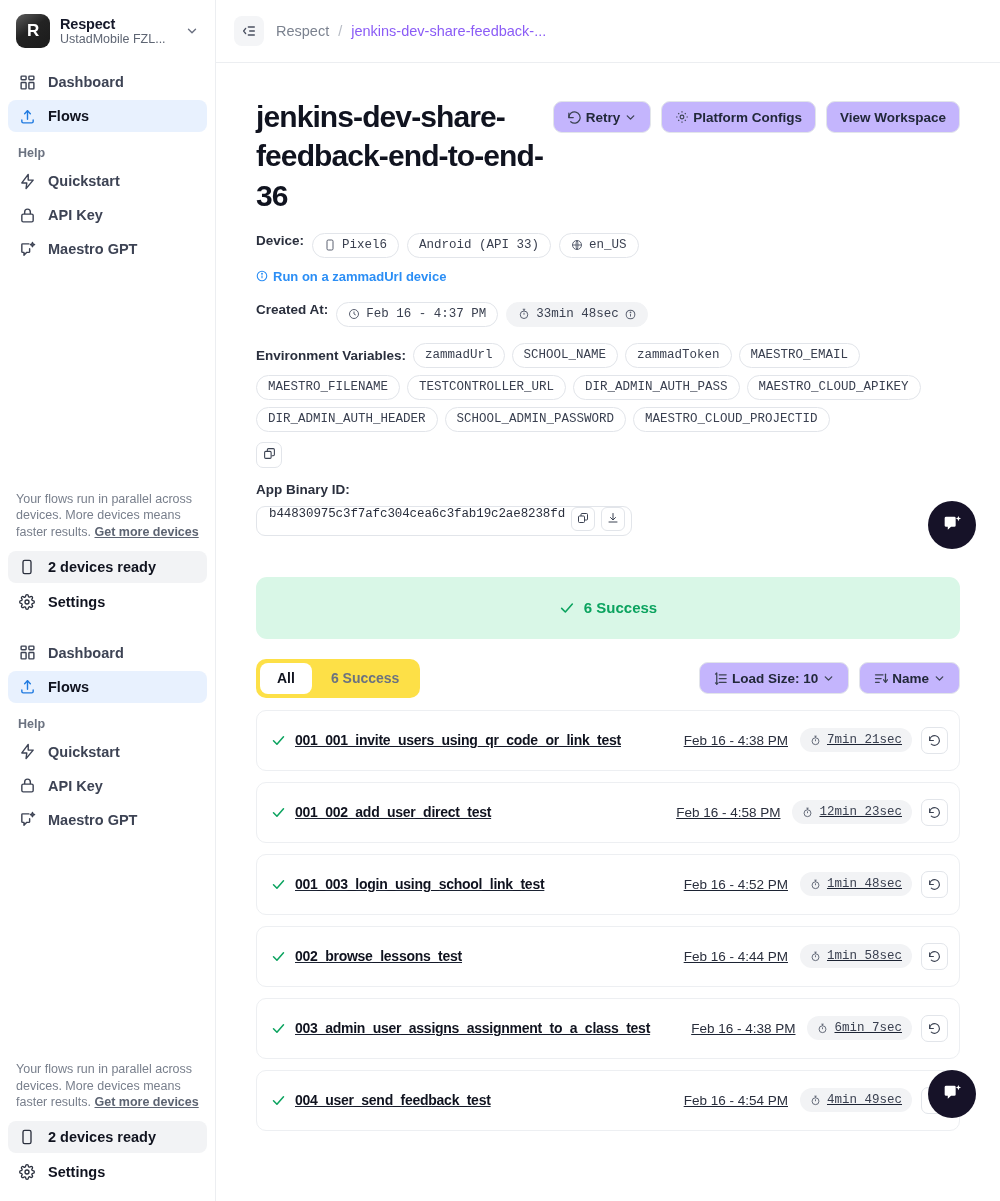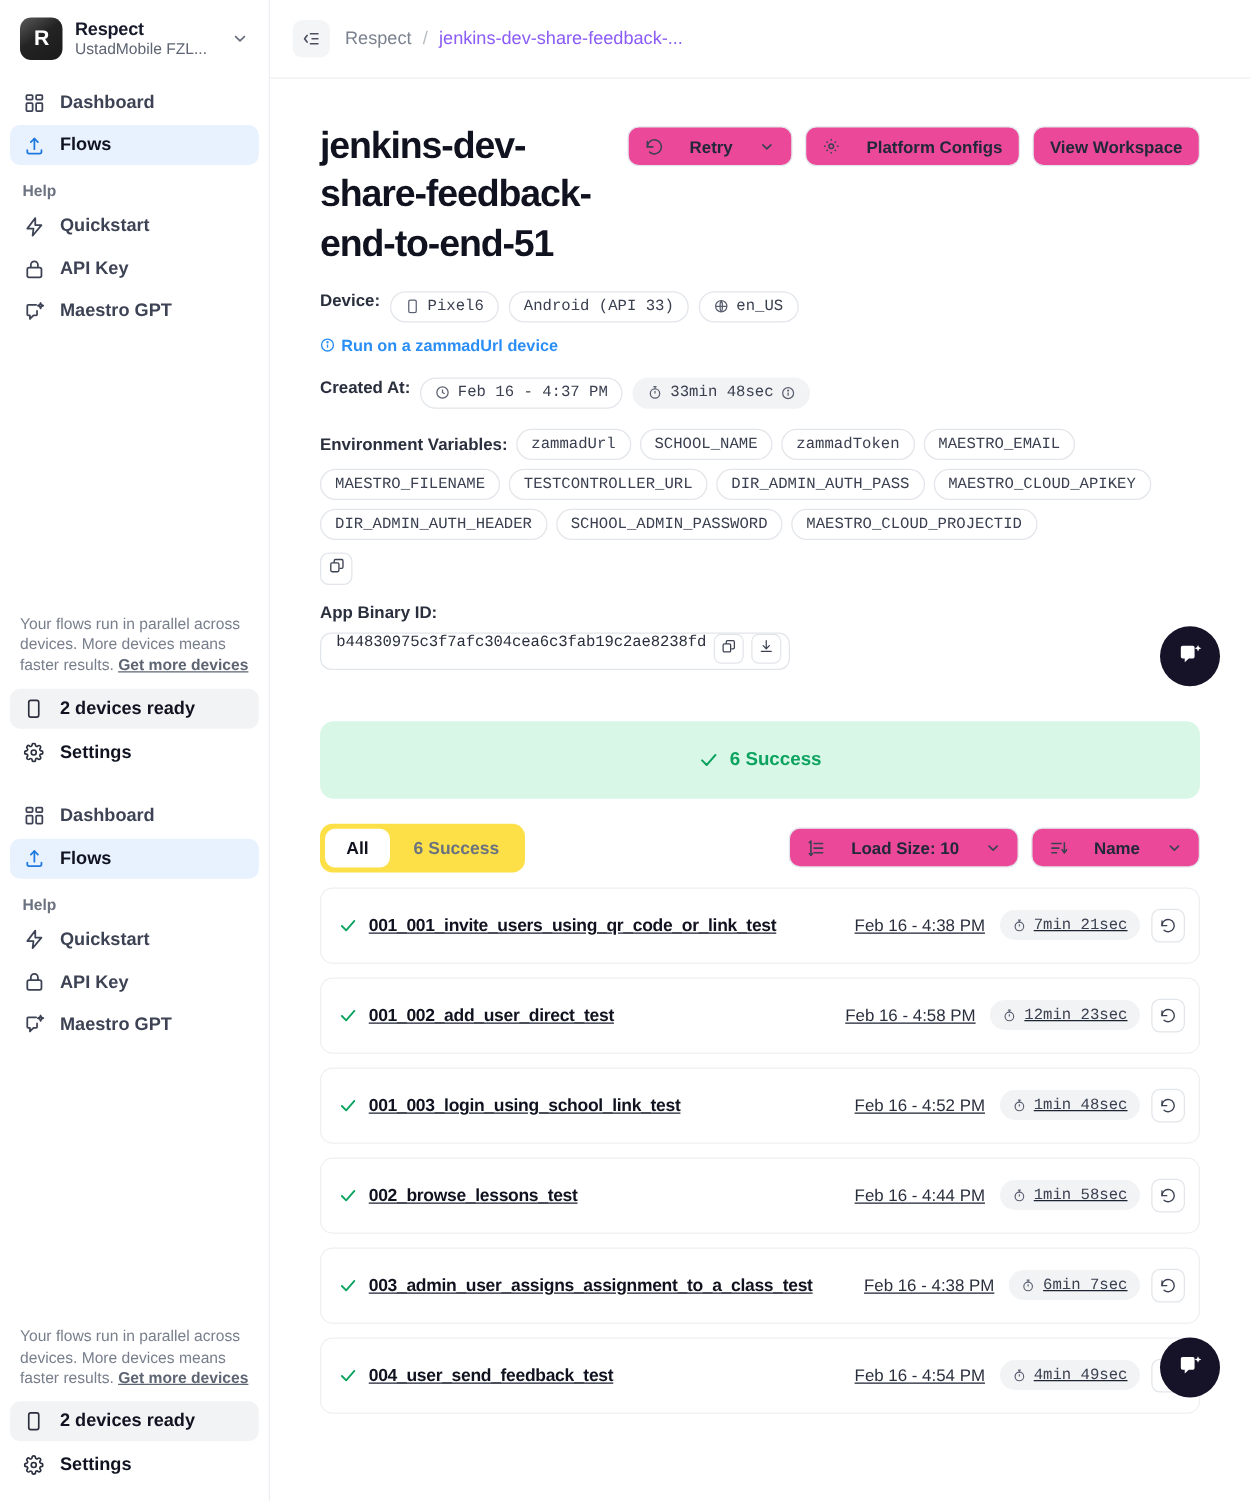--- a/index.html
+++ b/index.html
@@ -86,23 +86,23 @@
   .content { padding: 34px 0 0 0; height: 1138px; overflow: hidden; }
   .inner { width: 704px; margin-left: 40px; }
 
   .title-row { display: flex; align-items: flex-start; justify-content: space-between; }
   .page-title {
     font-size: 30px; line-height: 1.31; font-weight: 700; letter-spacing: -.9px;
     color: #10131f; max-width: 330px;
   }
   .actions { display: flex; gap: 10px; padding-top: 4px; }
   .btn {
-    display: inline-flex; align-items: center; gap: 21px; height: 32px;
+    display: inline-flex; align-items: center; gap: 4px; height: 32px;
     padding: 0 13px; border: 1px solid #e2e5ea; border-radius: 9px;
-    background: #ec4899; font-size: 13.5px; font-weight: 700; color: #22283a;
+    background: #c4b5fd; font-size: 13.5px; font-weight: 700; color: #22283a;
     cursor: pointer; white-space: nowrap; font-family: inherit;
   }
   .btn .ic { display: flex; align-items: center; color: #3b4252; }
 
   .meta-line { display: flex; flex-wrap: wrap; gap: 8px; margin-top: 18px; }
   .meta-label { font-size: 13.5px; font-weight: 700; color: #2a2f3d; }
   .pill {
     display: inline-flex; align-items: center; gap: 6px;
     height: 25px; padding: 0 11px; border: 1px solid #e2e5ea; border-radius: 999px;
     font-family: "Liberation Mono", monospace; font-size: 12.5px; color: #3a4050; background: #fff;
@@ -365,21 +365,21 @@
         <span class="crumb-root">Respect</span>
         <span class="crumb-sep">/</span>
         <span class="crumb-cur">jenkins-dev-share-feedback-...</span>
       </nav>
     </div>
 
     <div class="content">
       <div class="inner">
 
         <div class="title-row">
-          <h1 class="page-title">jenkins-dev-share-feedback-end-to-end-51</h1>
+          <h1 class="page-title">jenkins-dev-share-feedback-end-to-end-36</h1>
           <div class="actions">
             <button class="btn">
               <span class="ic">
                 <svg width="15" height="15" viewBox="0 0 24 24" fill="none" stroke="currentColor" stroke-width="2" stroke-linecap="round" stroke-linejoin="round">
                     <path d="M3 12a9 9 0 1 1 3 6.7"></path>
                     <polyline points="3 5 3 12 10 12"></polyline>
                   </svg>
               </span>
               <span>Retry</span>
               <span class="ic">

